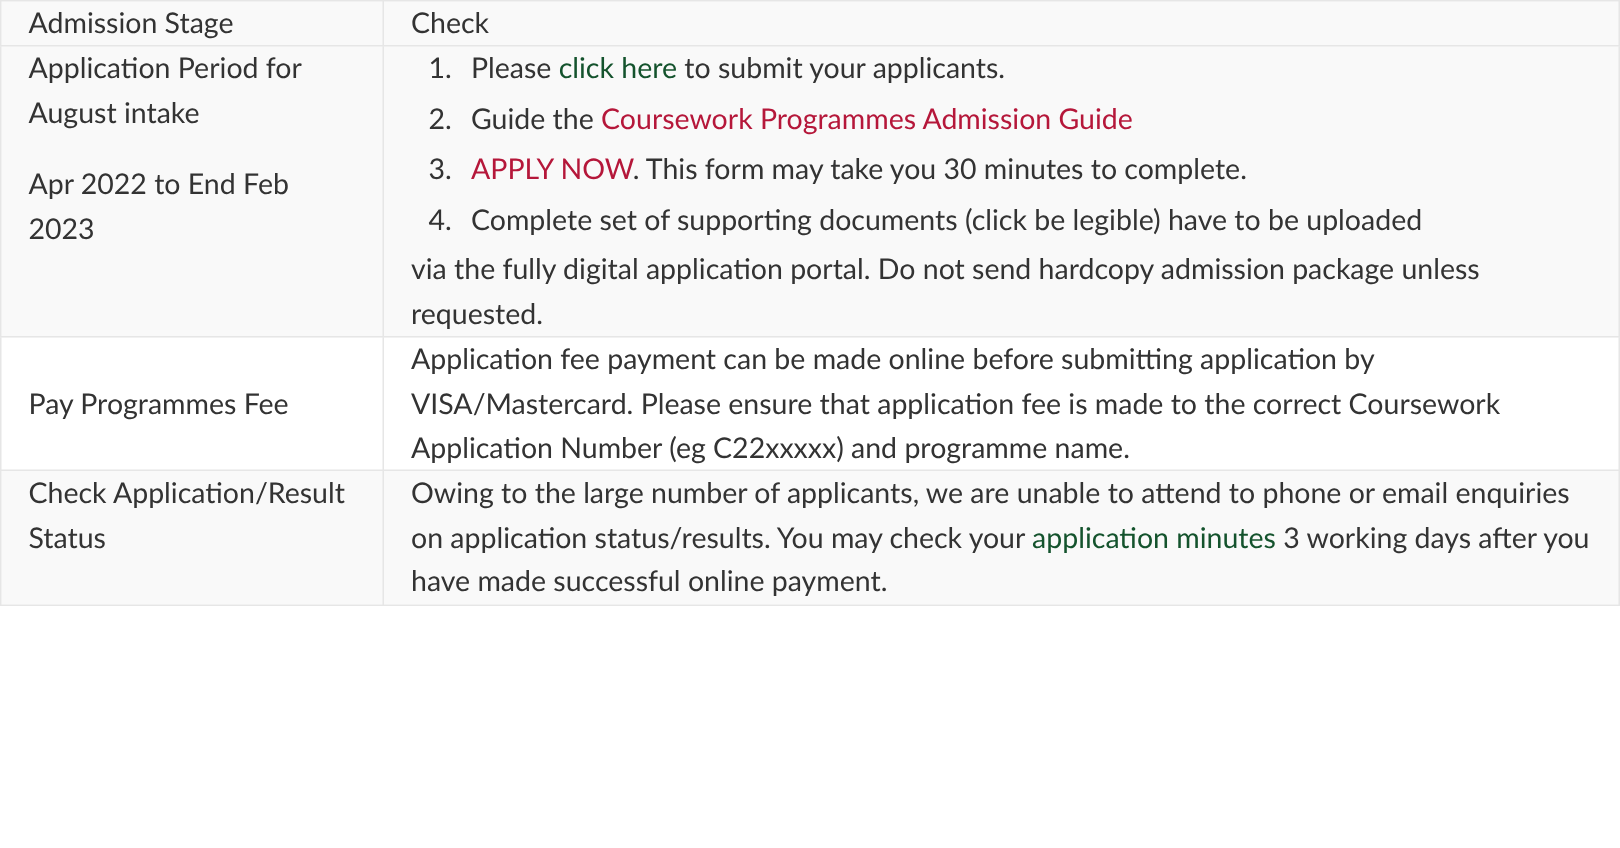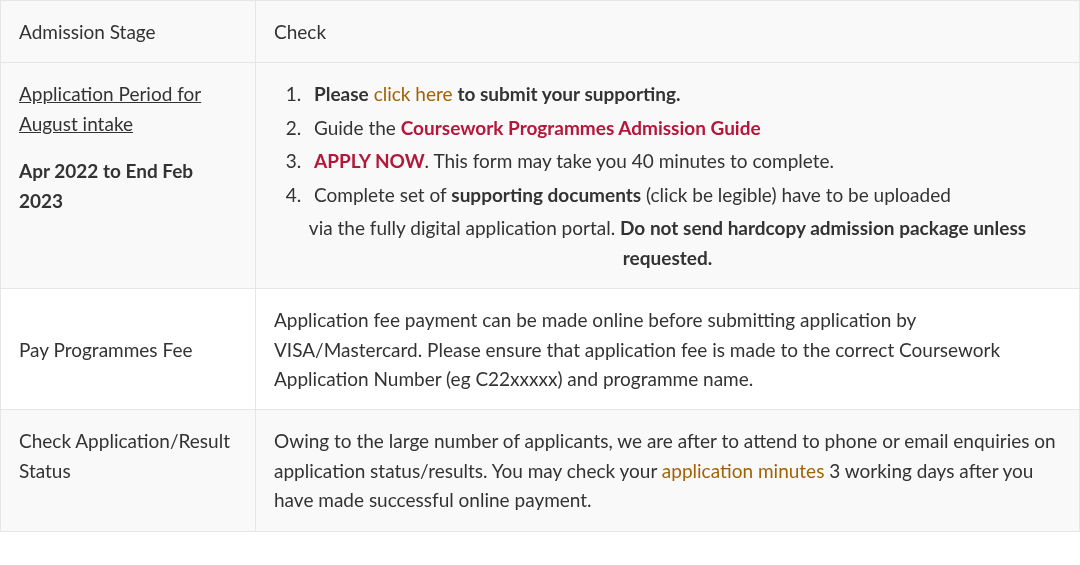--- a/index.html
+++ b/index.html
@@ -17,65 +17,63 @@
     }
     table {
       width: 100%;
       border-collapse: collapse;
       table-layout: fixed;
     }
     th, td {
       text-align: left;
       vertical-align: top;
       border: 1px solid #e6e6e6;
-      padding: 16px 18px;
+      padding: 0 18px;
       font-weight: 400;
       line-height: 1.55;
     }
     th {
       background: #f9f9f9;
       font-weight: 400;
       color: #333;
     }
     .col-stage {
       width: 255px;
     }
     .row-alt {
       background: #f9f9f9;
     }
     .underline {
-      text-decoration: underline;
     }
     .bold {
-      font-weight: 700;
+      font-weight: 400;
     }
     a.link-red {
-      color: #a16207;
+      color: #14532d;
       text-decoration: none;
     }
     a.link-red-bold {
       color: #b5173a;
       text-decoration: none;
-      font-weight: 700;
+      font-weight: 400;
     }
     ol {
       list-style-position: outside;
       padding-left: 32px;
       margin-bottom: 0;
     }
     ol li {
       padding-left: 8px;
       margin-bottom: 4px;
     }
     ol li::marker {
       color: #333;
     }
     .continuation {
       margin-top: 0;
-      text-align: center;
     }
     .stage-title {
       margin-bottom: 18px;
     }
   </style>
 </head>
 <body>
 
 <table>
   <colgroup>
@@ -92,27 +90,27 @@
     <tr class="row-alt">
       <td>
         <div class="underline stage-title">Application Period for August intake</div>
         <div class="bold">Apr 2022 to End Feb 2023</div>
       </td>
       <td>
         <ol>
           <li>
             <span class="bold">Please</span>
             <a href="#" class="link-red">click here</a>
-            <span class="bold">to submit your supporting.</span>
+            <span class="bold">to submit your applicants.</span>
           </li>
           <li>
             <span>Guide the</span>
             <a href="#" class="link-red-bold">Coursework Programmes Admission Guide</a>
           </li>
-          <li><a href="#" class="link-red-bold">APPLY NOW</a><span>.  This form may take you 40 minutes to complete.</span></li>
+          <li><a href="#" class="link-red-bold">APPLY NOW</a><span>.  This form may take you 30 minutes to complete.</span></li>
           <li>
             <span>Complete set of</span>
             <span class="bold">supporting documents</span>
             <span>(click be legible) have to be uploaded</span>
           </li>
         </ol>
         <div class="continuation">
           <span>via the fully digital application portal.</span>
           <span class="bold">Do not send hardcopy admission package unless requested.</span>
         </div>
@@ -124,19 +122,19 @@
       </td>
       <td>
         <span>Application fee payment can be made online before submitting application by VISA/Mastercard. Please ensure that application fee is made to the correct Coursework Application Number (eg C22xxxxx) and programme name.</span>
       </td>
     </tr>
     <tr class="row-alt">
       <td>
         <span>Check Application/Result Status</span>
       </td>
       <td>
-        <span>Owing to the large number of applicants, we are after to attend to phone or email enquiries on application status/results. You may check your</span>
+        <span>Owing to the large number of applicants, we are unable to attend to phone or email enquiries on application status/results. You may check your</span>
         <a href="#" class="link-red">application minutes</a>
         <span>3 working days after you have made successful online payment.</span>
       </td>
     </tr>
   </tbody>
 </table>
 
 </body></html>

